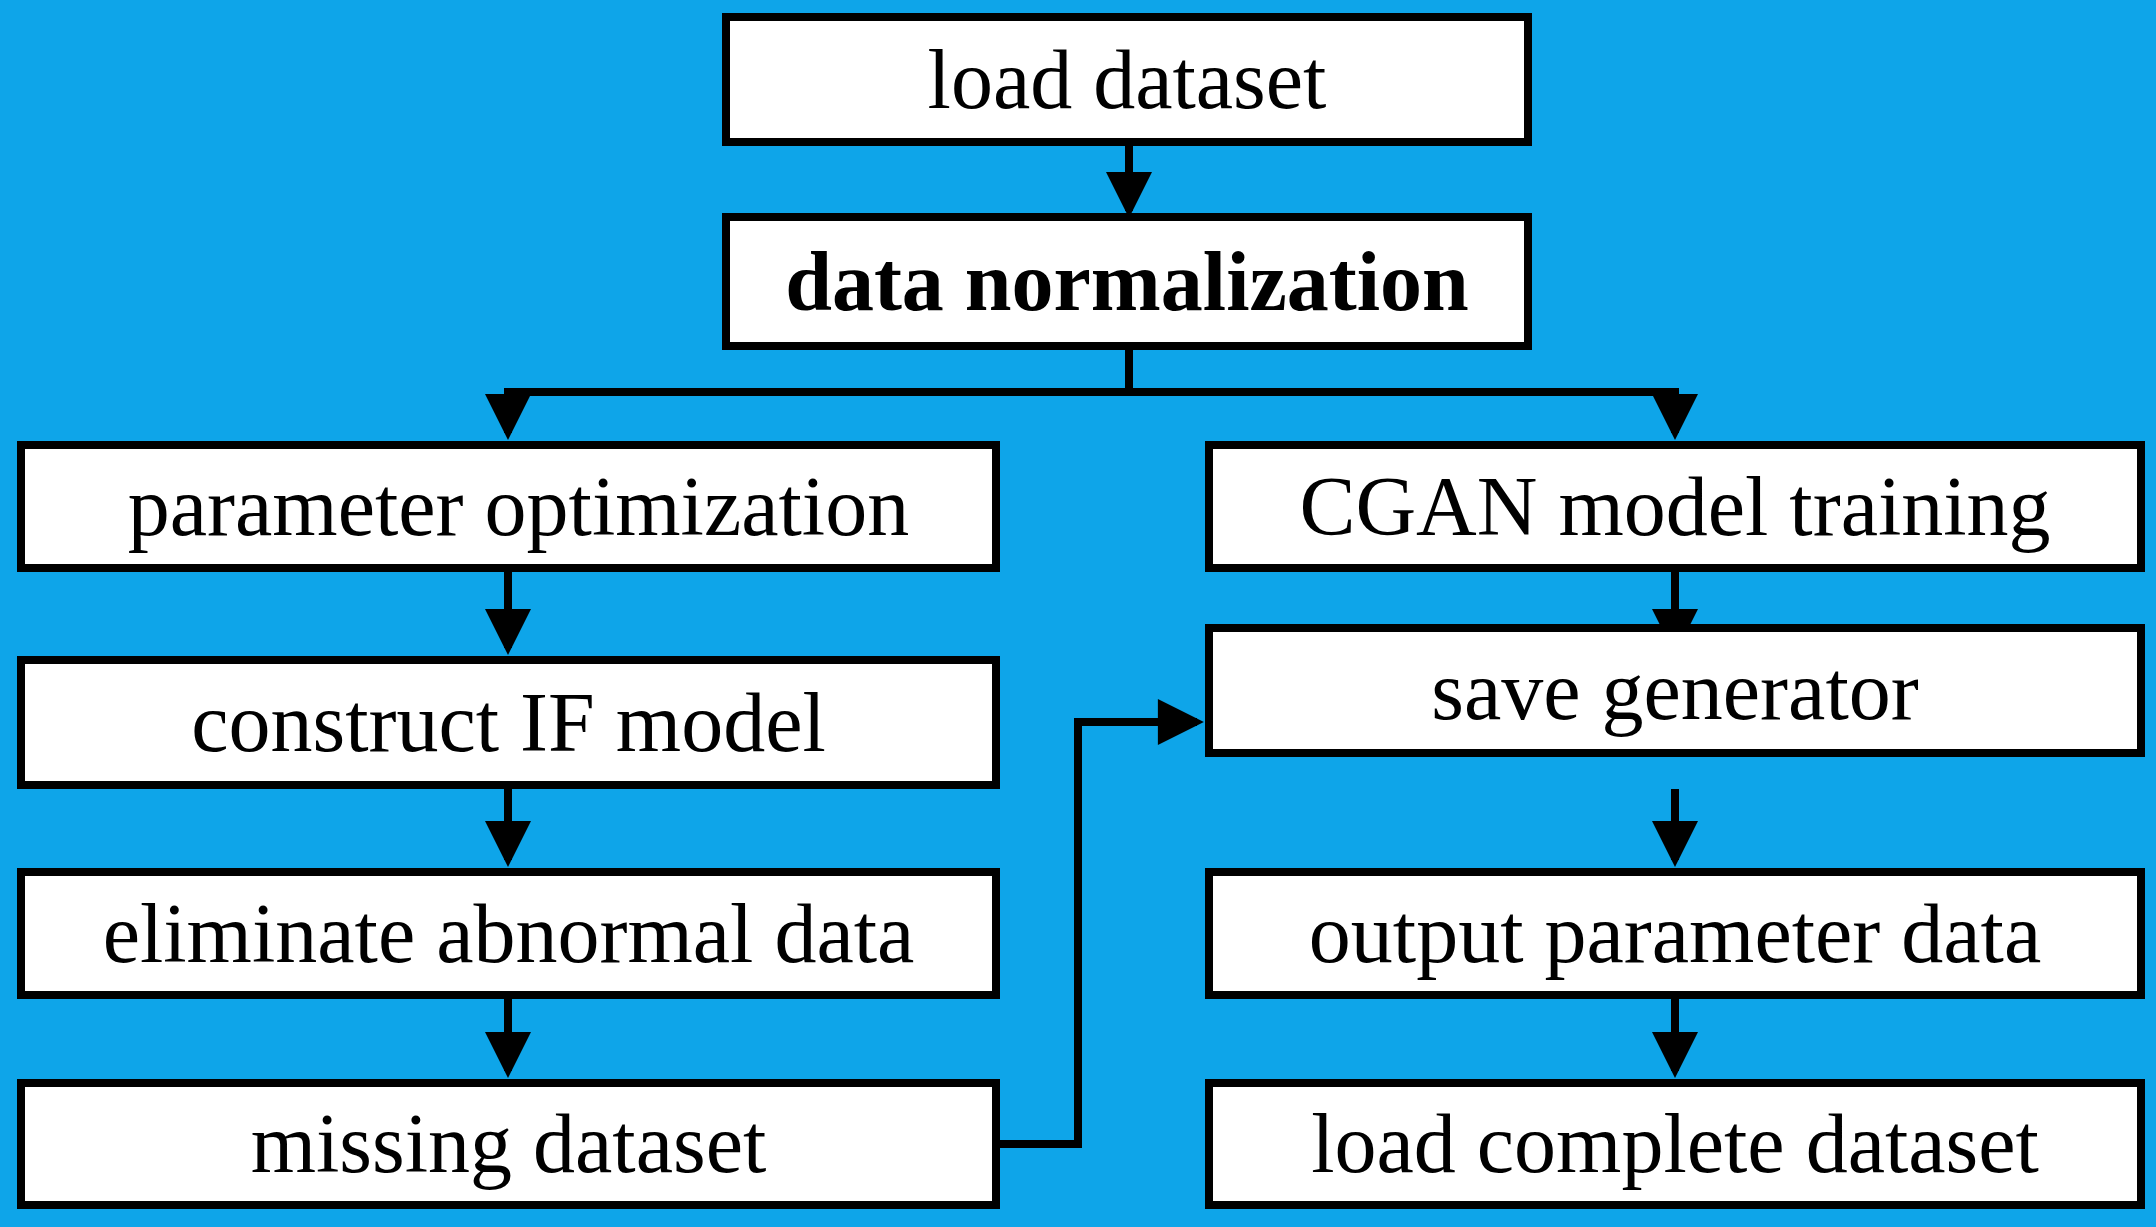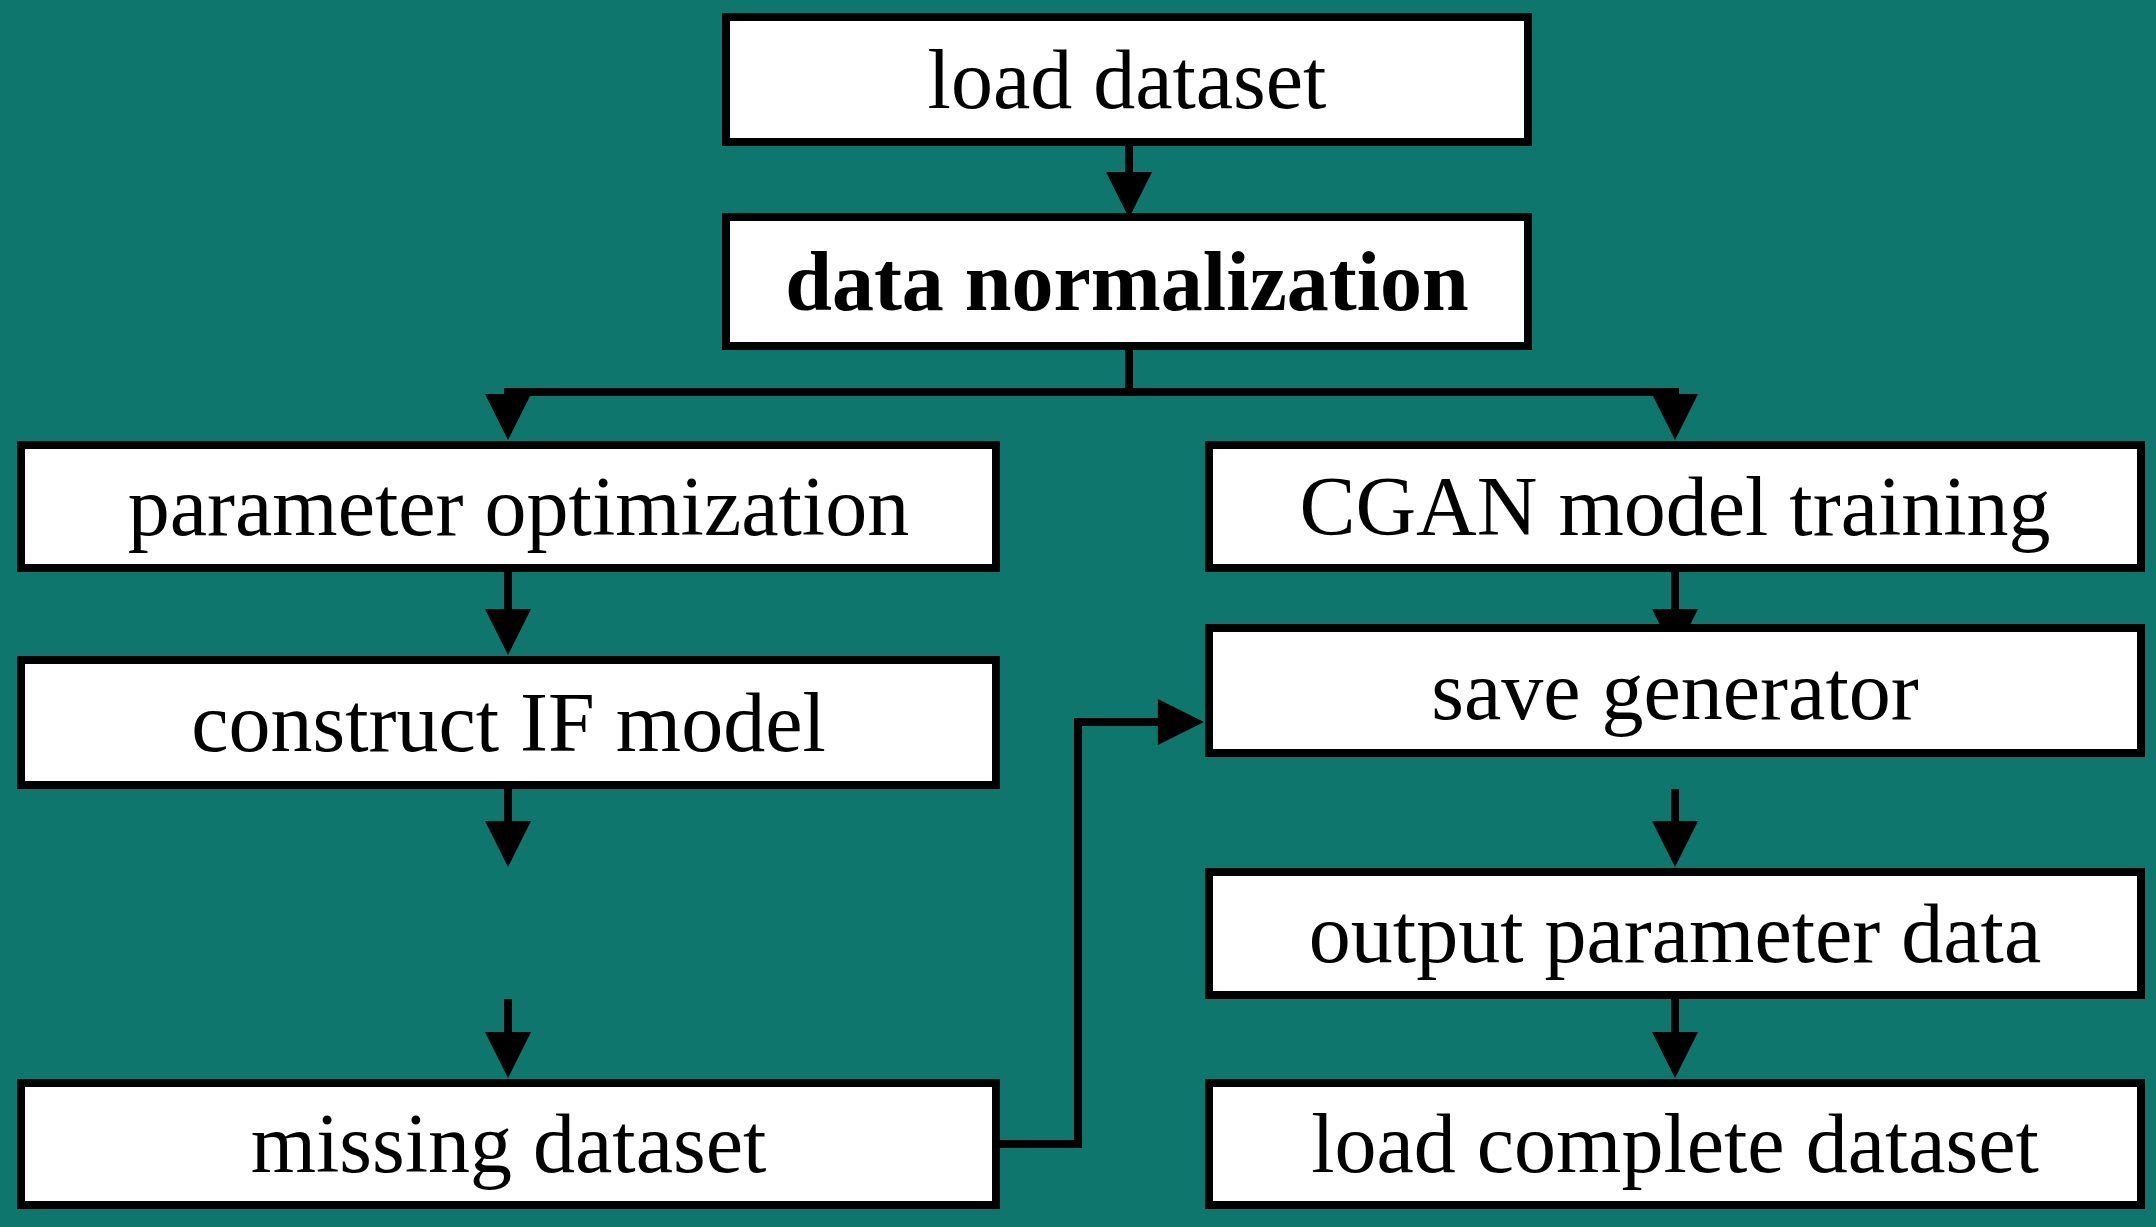--- a/index.html
+++ b/index.html
@@ -4,21 +4,21 @@
 <style>
   html, body {
     margin: 0;
     padding: 0;
     background: #ffffff;
   }
   .canvas {
     position: relative;
     width: 2156px;
     height: 1227px;
-    background: #0f766e;
+    background: #0ea5e9;
     overflow: hidden;
   }
   .connector-layer {
     position: absolute;
     left: 0;
     top: 0;
     width: 2156px;
     height: 1227px;
   }
   .edge {
@@ -94,20 +94,21 @@
   </svg>
 
   <div class="node n-load-dataset">load dataset</div>
 
   <div class="node n-data-normalization">data normalization</div>
 
   <div class="node n-parameter-optimization">parameter optimization</div>
 
   <div class="node n-construct-if-model">construct IF model</div>
 
+  <div class="node n-eliminate-abnormal-data">eliminate abnormal data</div>
 
   <div class="node n-missing-dataset">missing dataset</div>
 
   <div class="node n-cgan-model-training">CGAN model training</div>
 
   <div class="node n-save-generator">save generator</div>
 
   <div class="node n-output-generated-data">output parameter data</div>
 
   <div class="node n-load-complete-dataset">load complete dataset</div>

